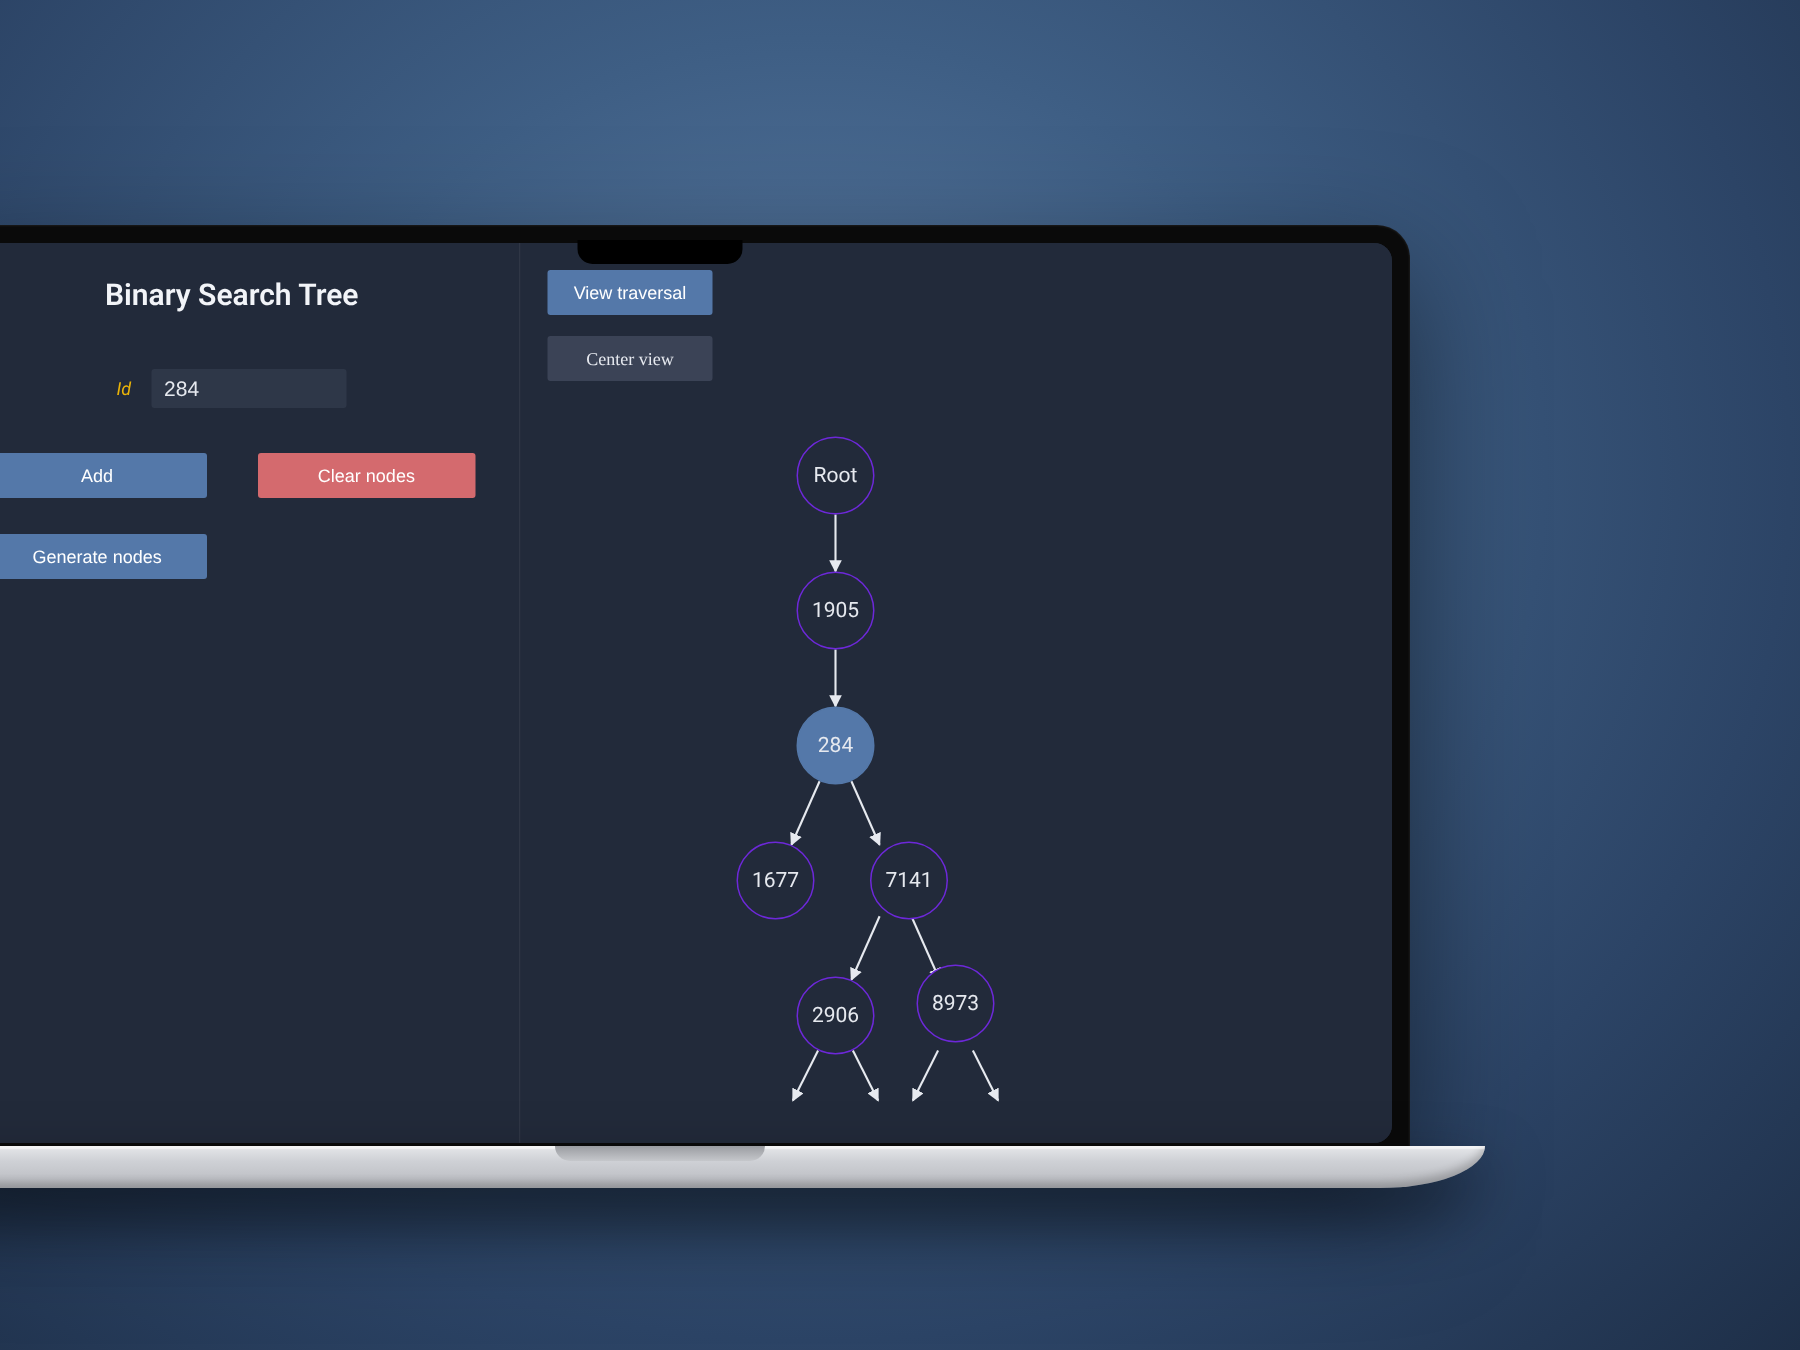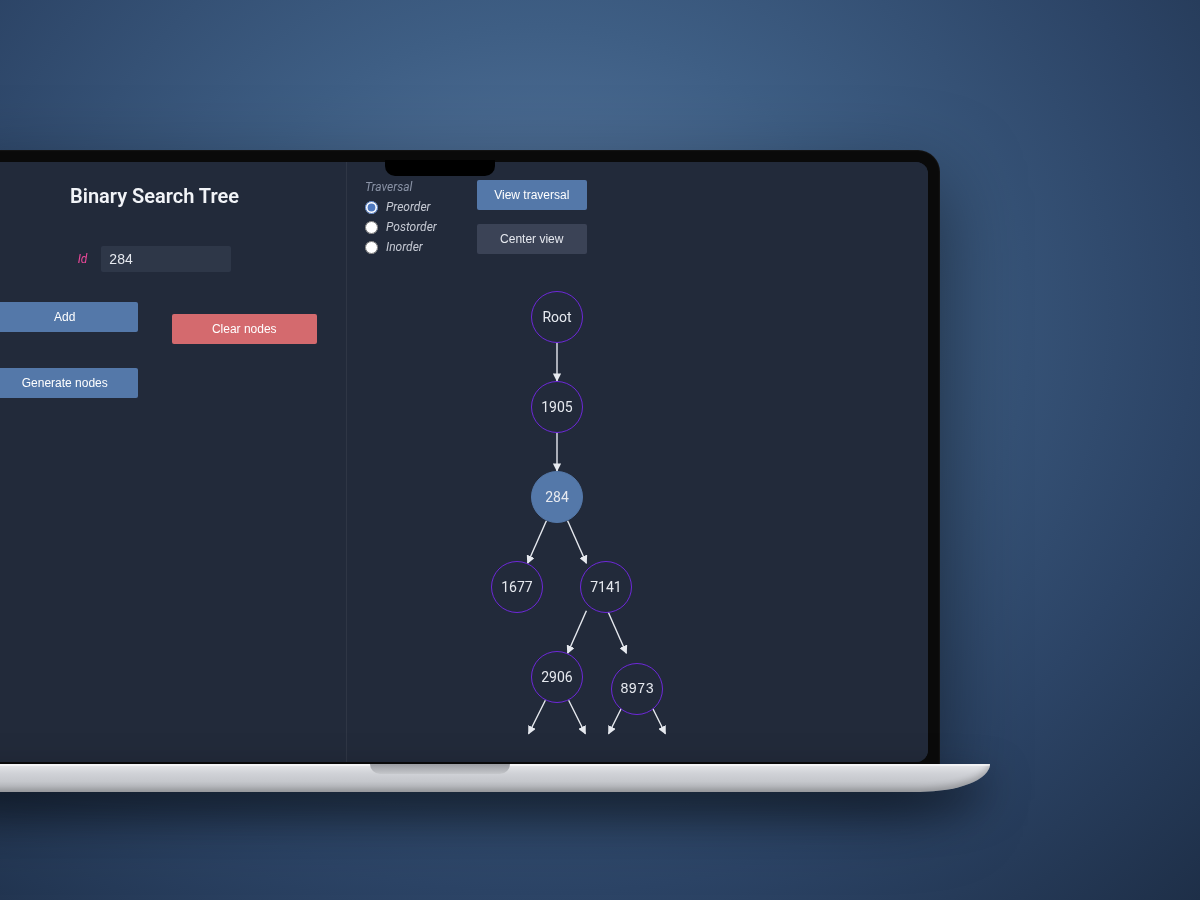--- a/index.html
+++ b/index.html
@@ -91,21 +91,21 @@
     margin-bottom: 38px;
     color: #f2f4f8;
   }
   .id-row {
     display: flex;
     align-items: center;
     justify-content: center;
     gap: 14px;
     margin-bottom: 30px;
   }
-  .id-label { font-size: 12px; font-style: italic; color: #ec4899; }
+  .id-label { font-size: 12px; font-style: italic; color: #eab308; }
   .id-input {
     width: 130px;
     height: 26px;
     background: #2e3748;
     border: none;
     color: #e6e9ef;
     font-size: 14px;
     padding: 0 8px;
     border-radius: 2px;
   }
@@ -117,22 +117,22 @@
   .btn {
     height: 30px;
     border: none;
     border-radius: 2px;
     font-size: 12px;
     color: #fff;
     cursor: pointer;
     font-weight: 500;
   }
   .btn-blue { background: #5478a9; }
-  .btn-red  { background: #d46a6e; margin-top: 12px; }
-  .btn-dark { background: #3b4356; color:#e6e9ef; }
+  .btn-red  { background: #d46a6e; }
+  .btn-dark { background: #3b4356; color:#e6e9ef;font-family:Liberation Serif, serif; }
 
   .canvas-area {
     flex: 1;
     background: #222a3a;
     position: relative;
     padding: 18px 18px 0 18px;
   }
   .top-controls {
     display: flex;
     gap: 40px;
@@ -184,37 +184,20 @@
 
         <div class="btn-grid">
           <button class="btn btn-blue">Add</button>
           <button class="btn btn-red">Clear nodes</button>
           <button class="btn btn-blue">Generate nodes</button>
         </div>
       </aside>
 
       <main class="canvas-area">
         <div class="top-controls">
-          <div class="traversal-group">
-            <div class="heading">Traversal</div>
-            <div id="radio-holder">
-                <label class="radio-row">
-                  <input type="radio" name="trav" checked="" style="">
-                  <span>Preorder</span>
-                </label>
-                <label class="radio-row">
-                  <input type="radio" name="trav" style="">
-                  <span>Postorder</span>
-                </label>
-                <label class="radio-row">
-                  <input type="radio" name="trav" style="">
-                  <span>Inorder</span>
-                </label>
-              </div>
-          </div>
           <div class="action-col">
             <button class="btn btn-blue">View traversal</button>
             <button class="btn btn-dark">Center view</button>
           </div>
         </div>
 
         <div class="tree">
           <svg class="edges">
             <defs>
               <marker id="arrow" viewBox="0 0 10 10" refX="9" refY="5" markerWidth="6" markerHeight="6" orient="auto-start-reverse">
@@ -234,21 +217,21 @@
                 <line x1="301.6" y1="423.3" x2="318.4" y2="456.7"></line>
               </g>
           </svg>
           <div id="node-layer">
               <div class="node" style="left: 210px; top: 40px;">Root</div>
               <div class="node" style="left: 210px; top: 130px;">1905</div>
               <div class="node selected" style="left: 210px; top: 220px;">284</div>
               <div class="node" style="left: 170px; top: 310px;">1677</div>
               <div class="node" style="left: 259px; top: 310px;">7141</div>
               <div class="node" style="left: 210px; top: 400px;">2906</div>
-              <div class="node" style="left: 290px; top: 412px; font-family: Liberation Mono, monospace;">8973</div>
+              <div class="node" style="left: 290px; top: 392px;">8973</div>
             </div>
         </div>
       </main>
 
     </div>
   </div>
   <div class="laptop-base"></div>
 </div>
 
 </body></html>

